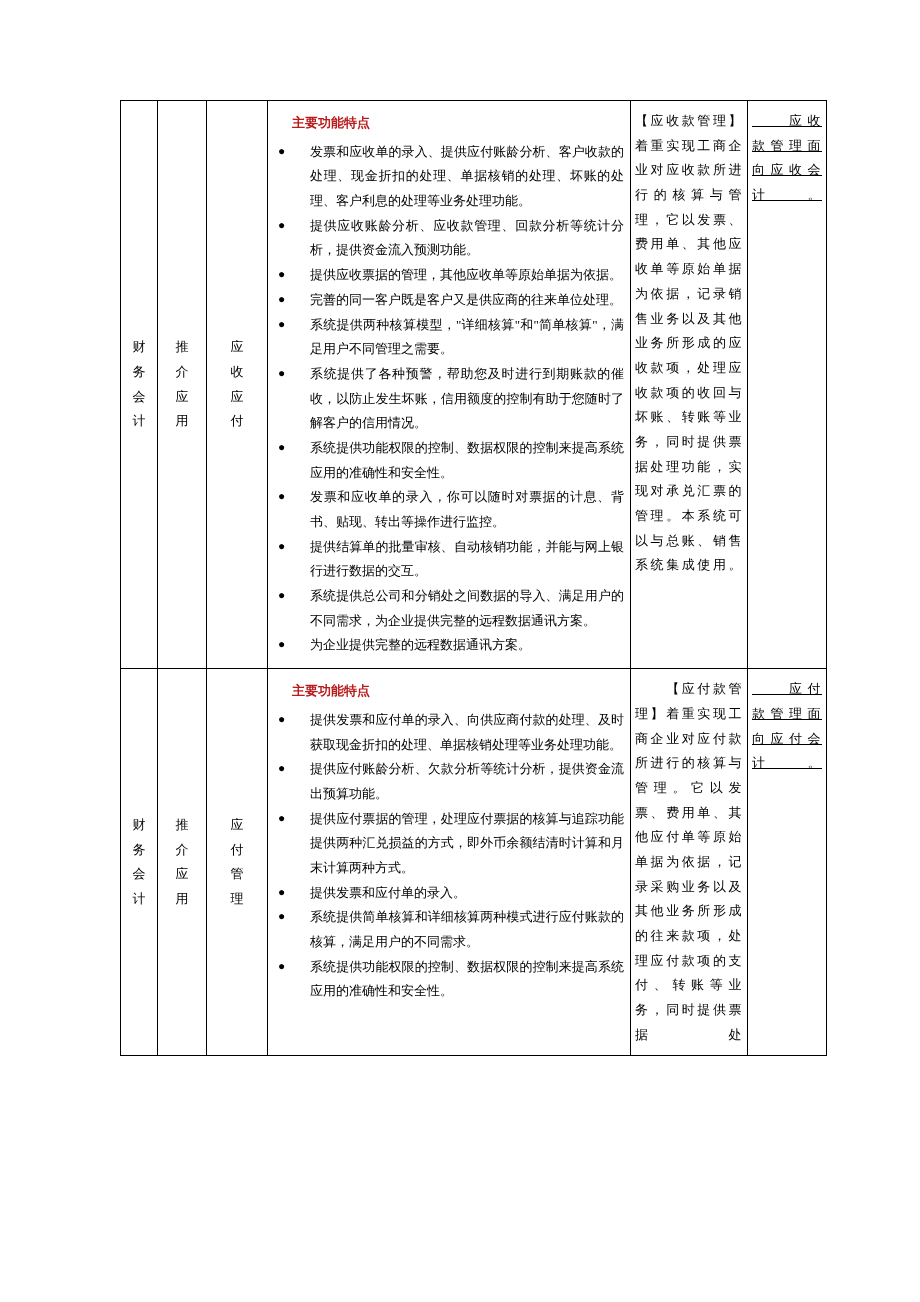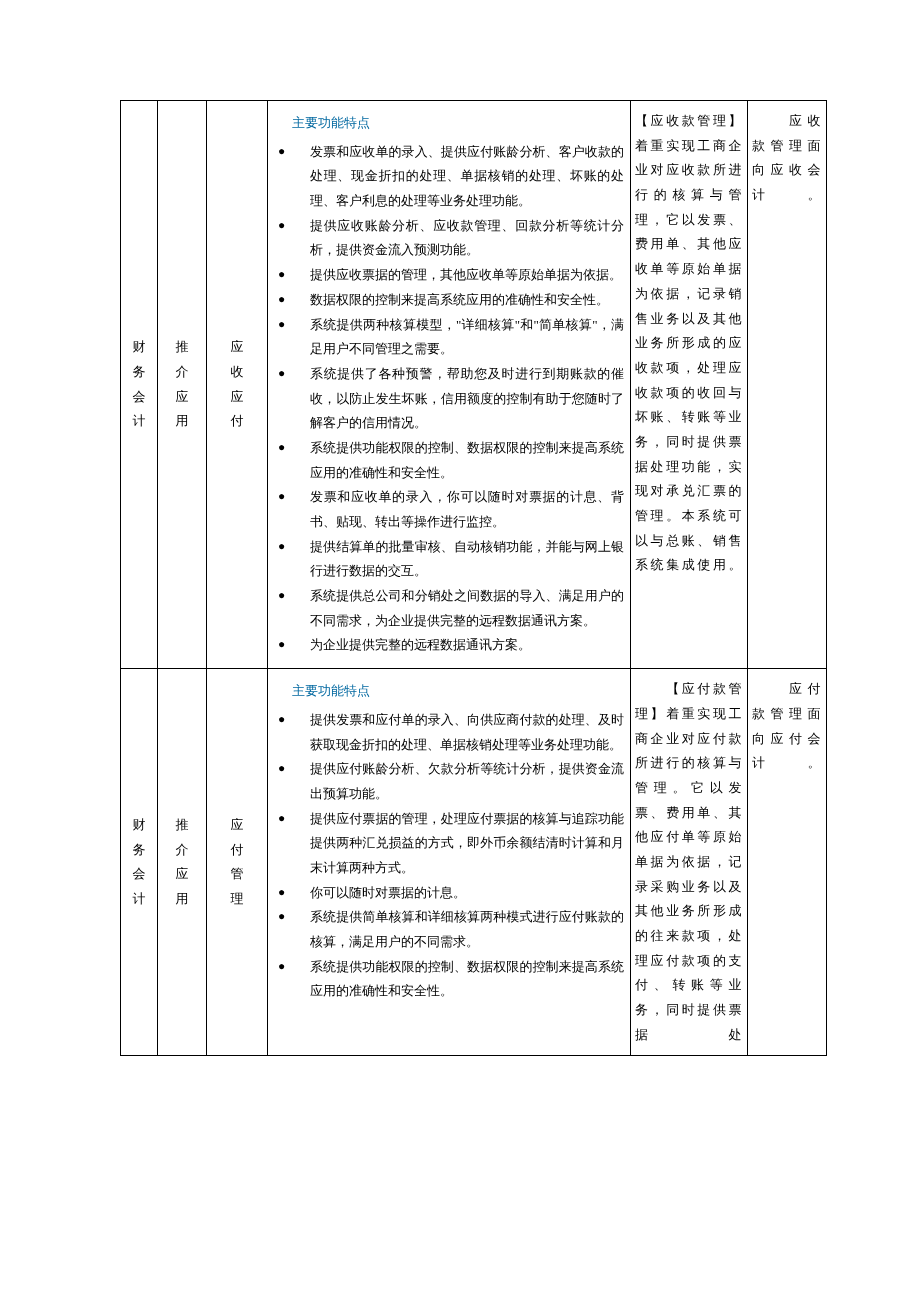--- a/index.html
+++ b/index.html
@@ -24,29 +24,29 @@
       vertical-align: middle;
       padding: 6px 4px;
       font-size: 13px;
       line-height: 1.9;
     }
     td.col1 { width: 28px; text-align: center; }
     td.col2 { width: 40px; text-align: center; }
     td.col3 { width: 52px; text-align: center; }
     td.col4 { width: 350px; vertical-align: top; padding: 8px 6px 10px 6px; }
     td.col5 { width: 108px; vertical-align: top; text-align: justify; text-align-last: justify; padding: 8px 4px; }
-    td.col6 { width: 70px; vertical-align: top; text-align: justify; text-align-last: justify; padding: 8px 4px; }
+    td.col6 { width: 70px; vertical-align: top; text-align: justify; text-align-last: justify; padding: 8px 4px; text-decoration: underline; }
     .stack {
       display: block;
       text-align: center;
     }
     .stack span { display: block; line-height: 1.9; }
     .header-red {
-      color: #0369a1;
-      font-weight: normal;
+      color: #b91c1c;
+      font-weight: bold;
       margin: 2px 0 4px 18px;
       font-size: 13px;
     }
     ul.bullets {
       list-style: none;
       margin: 0;
       padding: 0;
     }
     ul.bullets li {
       position: relative;
@@ -108,21 +108,21 @@
               <span>应</span>
               <span>付</span>
             </span>
     </td>
     <td class="col4">
       <div class="header-red">主要功能特点</div>
       <ul class="bullets" id="r1-bullets">
               <li>发票和应收单的录入、提供应付账龄分析、客户收款的处理、现金折扣的处理、单据核销的处理、坏账的处理、客户利息的处理等业务处理功能。</li>
               <li>提供应收账龄分析、应收款管理、回款分析等统计分析，提供资金流入预测功能。</li>
               <li>提供应收票据的管理，其他应收单等原始单据为依据。</li>
-              <li>数据权限的控制来提高系统应用的准确性和安全性。</li>
+              <li>完善的同一客户既是客户又是供应商的往来单位处理。</li>
               <li>系统提供两种核算模型，"详细核算"和"简单核算"，满足用户不同管理之需要。</li>
               <li>系统提供了各种预警，帮助您及时进行到期账款的催收，以防止发生坏账，信用额度的控制有助于您随时了解客户的信用情况。</li>
               <li>系统提供功能权限的控制、数据权限的控制来提高系统应用的准确性和安全性。</li>
               <li>发票和应收单的录入，你可以随时对票据的计息、背书、贴现、转出等操作进行监控。</li>
               <li>提供结算单的批量审核、自动核销功能，并能与网上银行进行数据的交互。</li>
               <li>系统提供总公司和分销处之间数据的导入、满足用户的不同需求，为企业提供完整的远程数据通讯方案。</li>
               <li>为企业提供完整的远程数据通讯方案。</li>
             </ul>
     </td>
     <td class="col5">
@@ -157,21 +157,21 @@
               <span>管</span>
               <span>理</span>
             </span>
     </td>
     <td class="col4">
       <div class="header-red">主要功能特点</div>
       <ul class="bullets" id="r2-bullets">
               <li>提供发票和应付单的录入、向供应商付款的处理、及时获取现金折扣的处理、单据核销处理等业务处理功能。</li>
               <li>提供应付账龄分析、欠款分析等统计分析，提供资金流出预算功能。</li>
               <li>提供应付票据的管理，处理应付票据的核算与追踪功能提供两种汇兑损益的方式，即外币余额结清时计算和月末计算两种方式。</li>
-              <li>你可以随时对票据的计息。</li>
+              <li>提供发票和应付单的录入。</li>
               <li>系统提供简单核算和详细核算两种模式进行应付账款的核算，满足用户的不同需求。</li>
               <li>系统提供功能权限的控制、数据权限的控制来提高系统应用的准确性和安全性。</li>
             </ul>
     </td>
     <td class="col5">
       <span class="desc"><span>　　【应付款</span><span>管理】着重实现工商企业对应付款所进行的核算与管理。它以发票、费用单、其他应付单等原始单据为依据，记录采购业务以及其他业务所形成的往来款项，处理应付款项的支付、转账等业务，同时提供票据处</span></span>
     </td>
     <td class="col6">
       <span class="desc"><span>　　应付</span><span>款管理面向应付会计。</span></span>
     </td>

